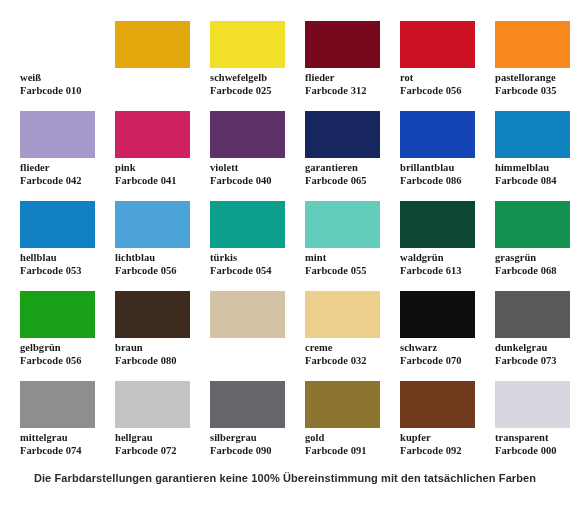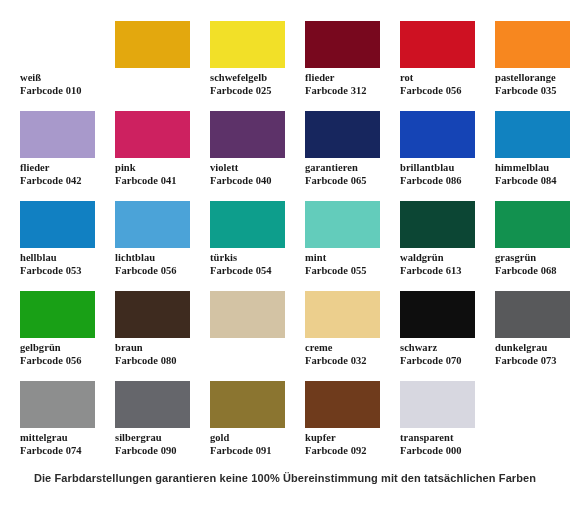--- a/index.html
+++ b/index.html
@@ -236,20 +236,27 @@
         </div>
       </div>
       <div class="cell">
         <span class="swatch" style="background: rgb(141, 142, 142);"></span>
         <div class="labels">
           <span class="name">mittelgrau</span>
           <span class="code">Farbcode 074</span>
         </div>
       </div>
       <div class="cell">
+        <span class="swatch" style="background: rgb(194, 195, 197);"></span>
+        <div class="labels">
+          <span class="name">hellgrau</span>
+          <span class="code">Farbcode 072</span>
+        </div>
+      </div>
+      <div class="cell">
         <span class="swatch" style="background: rgb(101, 102, 107);"></span>
         <div class="labels">
           <span class="name">silbergrau</span>
           <span class="code">Farbcode 090</span>
         </div>
       </div>
       <div class="cell">
         <span class="swatch" style="background: rgb(139, 117, 48);"></span>
         <div class="labels">
           <span class="name">gold</span>

